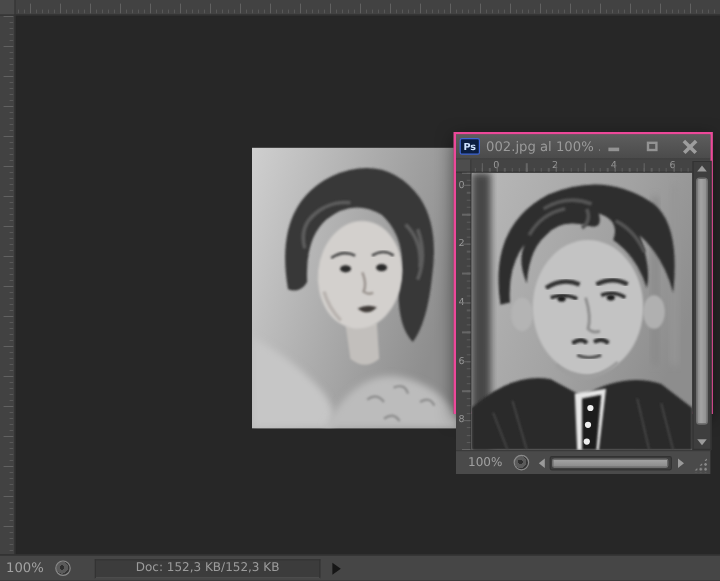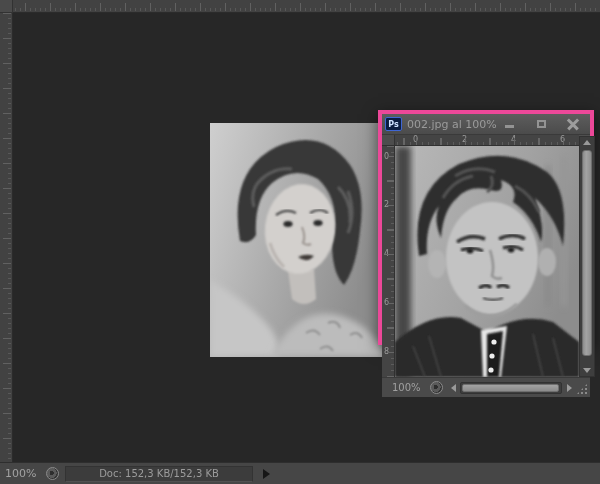--- a/index.html
+++ b/index.html
@@ -29,21 +29,21 @@
     border-right:1px solid #323232;border-bottom:1px solid #323232;}
 
   .canvas-area{position:absolute;left:14px;top:14px;width:586px;height:448px;background:var(--canvas-bg);}
 
   
   .photo-woman{position:absolute;left:210px;top:123px;width:172px;height:234px;z-index:1;}
   .photo-woman svg{display:block;width:100%;height:100%;}
 
   
   .float-win{position:absolute;left:378px;top:110px;width:216px;height:235px;z-index:2;
-    background:var(--chrome-bg);border:4px solid #ec4899;box-shadow:0 4px 14px rgba(0,0,0,.55);}
+    background:var(--chrome-bg);border:2px solid #ec4899;box-shadow:0 4px 14px rgba(0,0,0,.55);}
   .fw-titlebar{position:absolute;left:0;top:0;right:0;height:21px;
     background:linear-gradient(var(--titlebar-top),var(--titlebar-bottom));
     border-bottom:1px solid #3a3a3a;display:flex;align-items:center;padding:0 3px;}
   .ps-badge{width:17px;height:14px;background:var(--ps-badge-bg);border:1px solid var(--ps-badge-border);
     border-radius:2px;color:#cfe2ff;font-size:8px;font-weight:bold;display:flex;align-items:center;
     justify-content:center;flex:0 0 auto;}
   .fw-title{margin-left:5px;font-size:11px;color:#9b9b9b;white-space:nowrap;overflow:hidden;flex:1;}
   .fw-btns{display:flex;gap:10px;margin-right:3px;}
   .fw-btn{width:22px;height:15px;display:flex;align-items:center;justify-content:center;cursor:default;}
   .ic-min{width:9px;height:3px;background:#939393;margin-top:5px;}
@@ -109,21 +109,21 @@
   .fw-grip{position:absolute;right:1px;bottom:1px;width:14px;height:14px;
     background-image:radial-gradient(circle,#8a8a8a 1px,transparent 1.2px);
     background-size:4px 4px;background-position:1px 1px;
     clip-path:polygon(100% 0,100% 100%,0 100%);}
 
   
   .statusbar{position:absolute;left:0;top:462px;width:600px;height:22px;background:var(--status-bg);
     border-top:1px solid #2e2e2e;display:flex;align-items:center;}
   .sb-zoom{font-size:11px;color:#a2a2a2;margin-left:5px;width:38px;}
   .sb-circle{margin-left:3px;}
-  .sb-field{margin-left:6px;width:188px;height:16px;background:var(--field-bg);
+  .sb-field{margin-left:20px;width:188px;height:16px;background:var(--field-bg);
     border:1px solid #333;border-bottom-color:#515151;display:flex;align-items:center;
     justify-content:center;}
   .sb-doc{font-size:10px;color:#9c9c9c;white-space:nowrap;}
   .sb-arrow{margin-left:10px;width:0;height:0;border-top:5px solid transparent;
     border-bottom:5px solid transparent;border-left:7px solid #161616;}
 </style>
 </head>
 <body>
 
 <div class="app">

